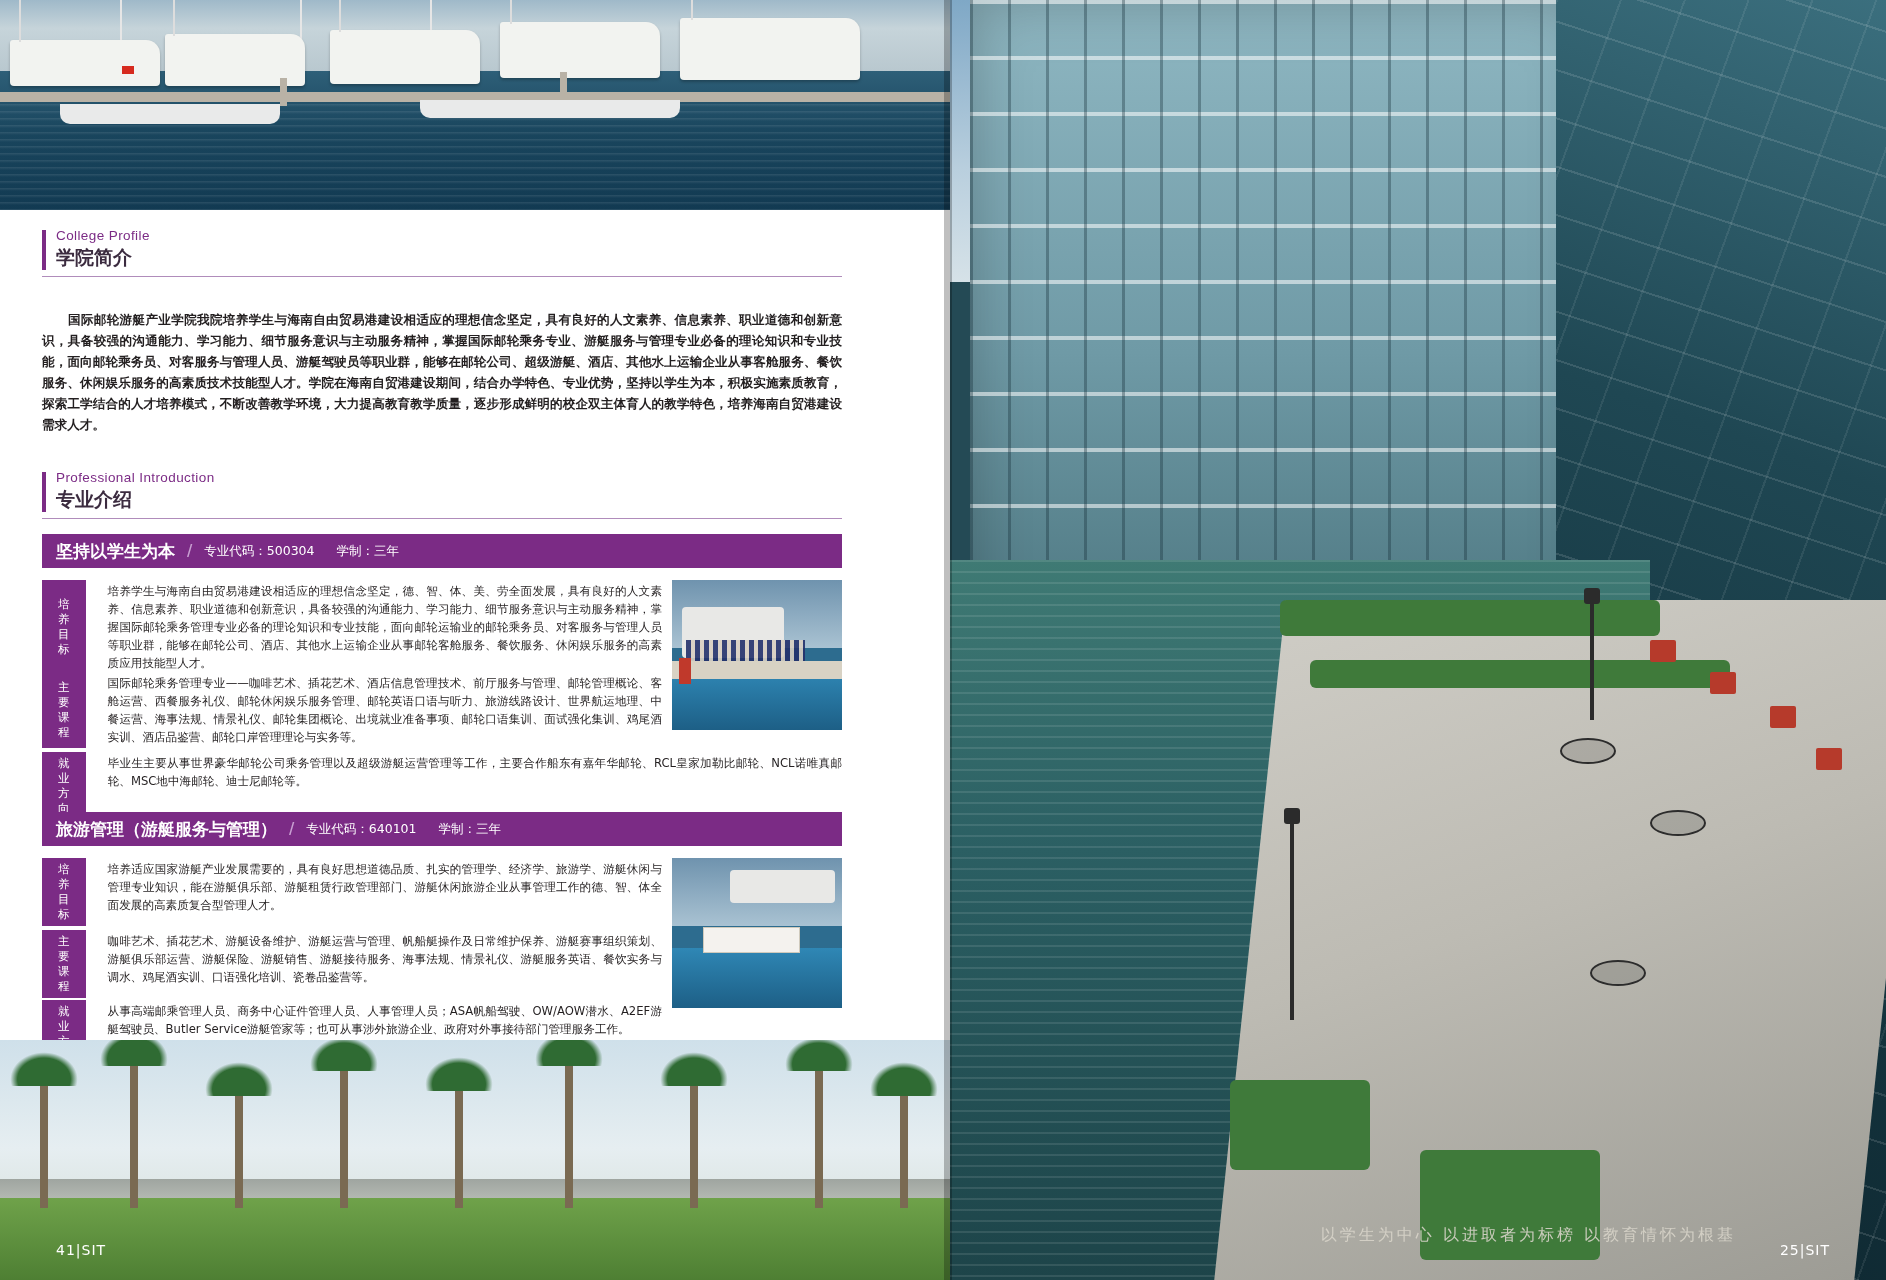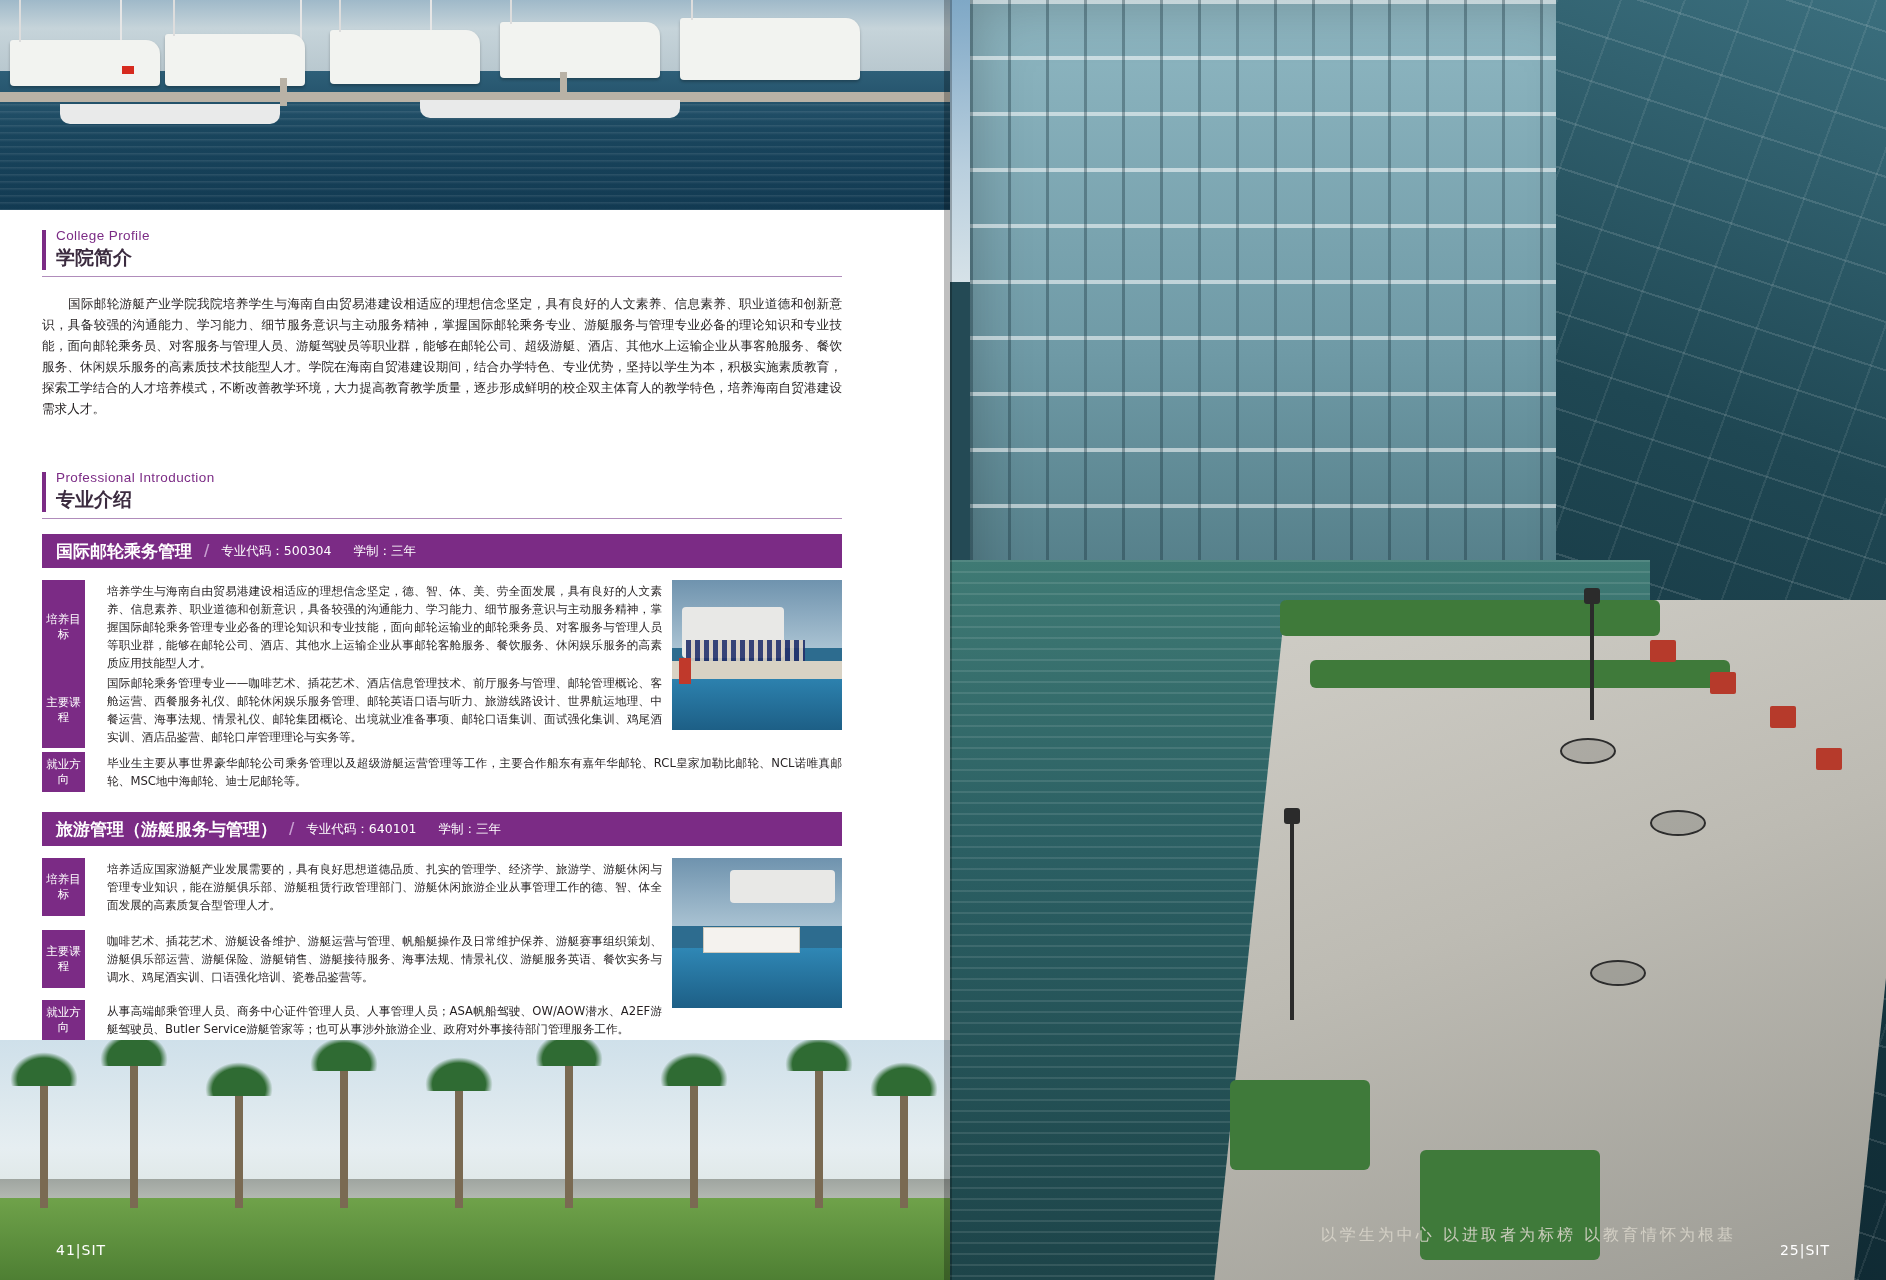--- a/index.html
+++ b/index.html
@@ -44,21 +44,21 @@
   
   .prog-bar{position:absolute;left:42px;width:800px;height:34px;background:#7b2b85;display:flex;align-items:center;}
   .prog-bar .name{color:#fff;font-size:17px;font-weight:bold;margin-left:14px;
     font-family:"DejaVu Sans","Liberation Sans",sans-serif;}
   .prog-bar .slash{color:#c9a0d2;font-size:19px;margin:0 12px;}
   .prog-bar .meta{color:#fff;font-size:12.5px;margin-right:22px;
     font-family:"DejaVu Sans","Liberation Sans",sans-serif;}
 
   .row{position:absolute;left:42px;display:flex;}
   .row .tag{width:44px;min-height:40px;background:#7b2b85;color:#fff;font-size:11.5px;line-height:15px;
-    display:flex;align-items:center;justify-content:center;text-align:center;padding:4px 3px;box-sizing:border-box;
+    display:flex;align-items:center;justify-content:center;text-align:center;padding:4px 15px;box-sizing:border-box;
     font-family:"DejaVu Sans","Liberation Sans",sans-serif;}
   .row .txt{color:#231f20;font-size:11.6px;line-height:18px;padding:2px 0 2px 22px;text-align:justify;
     font-family:"DejaVu Sans","Liberation Sans",sans-serif;}
 
   
   .ph{position:absolute;overflow:hidden;background:#2d6c8f;}
   .ph .s{position:absolute;left:0;top:0;width:100%;height:45%;
     background:linear-gradient(180deg,#6f93ae,#a9c2d2);}
   .ph .w{position:absolute;left:0;bottom:0;width:100%;height:40%;
     background:linear-gradient(180deg,#2f87b5,#1d5f86);}
@@ -146,31 +146,31 @@
     </div>
 
 
     <div class="sec-head" style="top:228px;">
       <div class="bar"></div>
       <div class="en">College Profile</div>
       <div class="cn">学院简介</div>
     </div>
     <div class="rule" style="top:276px;"></div>
 
-    <p class="para" style="top:280px;text-indent:26px;">国际邮轮游艇产业学院我院培养学生与海南自由贸易港建设相适应的理想信念坚定，具有良好的人文素养、信息素养、职业道德和创新意识，具备较强的沟通能力、学习能力、细节服务意识与主动服务精神，掌握国际邮轮乘务专业、游艇服务与管理专业必备的理论知识和专业技能，面向邮轮乘务员、对客服务与管理人员、游艇驾驶员等职业群，能够在邮轮公司、超级游艇、酒店、其他水上运输企业从事客舱服务、餐饮服务、休闲娱乐服务的高素质技术技能型人才。学院在海南自贸港建设期间，结合办学特色、专业优势，坚持以学生为本，积极实施素质教育，探索工学结合的人才培养模式，不断改善教学环境，大力提高教育教学质量，逐步形成鲜明的校企双主体育人的教学特色，培养海南自贸港建设需求人才。</p>
+    <p class="para" style="top:296px;text-indent:26px;font-weight:bold;">国际邮轮游艇产业学院我院培养学生与海南自由贸易港建设相适应的理想信念坚定，具有良好的人文素养、信息素养、职业道德和创新意识，具备较强的沟通能力、学习能力、细节服务意识与主动服务精神，掌握国际邮轮乘务专业、游艇服务与管理专业必备的理论知识和专业技能，面向邮轮乘务员、对客服务与管理人员、游艇驾驶员等职业群，能够在邮轮公司、超级游艇、酒店、其他水上运输企业从事客舱服务、餐饮服务、休闲娱乐服务的高素质技术技能型人才。学院在海南自贸港建设期间，结合办学特色、专业优势，坚持以学生为本，积极实施素质教育，探索工学结合的人才培养模式，不断改善教学环境，大力提高教育教学质量，逐步形成鲜明的校企双主体育人的教学特色，培养海南自贸港建设需求人才。</p>
 
     <div class="sec-head" style="top:470px;">
       <div class="bar"></div>
       <div class="en">Professional Introduction</div>
       <div class="cn">专业介绍</div>
     </div>
     <div class="rule" style="top:518px;"></div>
 
     <div class="prog-bar" style="top:534px;">
-      <div class="name">国际邮轮乘务管理</div>
+      <div class="name">坚持以学生为本</div>
       <div class="slash">/</div>
       <div class="meta">专业代码：500304</div>
       <div class="meta">学制：三年</div>
     </div>
 
     <div class="ph" style="left:672px;top:580px;width:170px;height:150px;">
       <div class="s"></div>
       <div class="ship"></div>
       <div class="w"></div>
       <div class="deck"></div>

